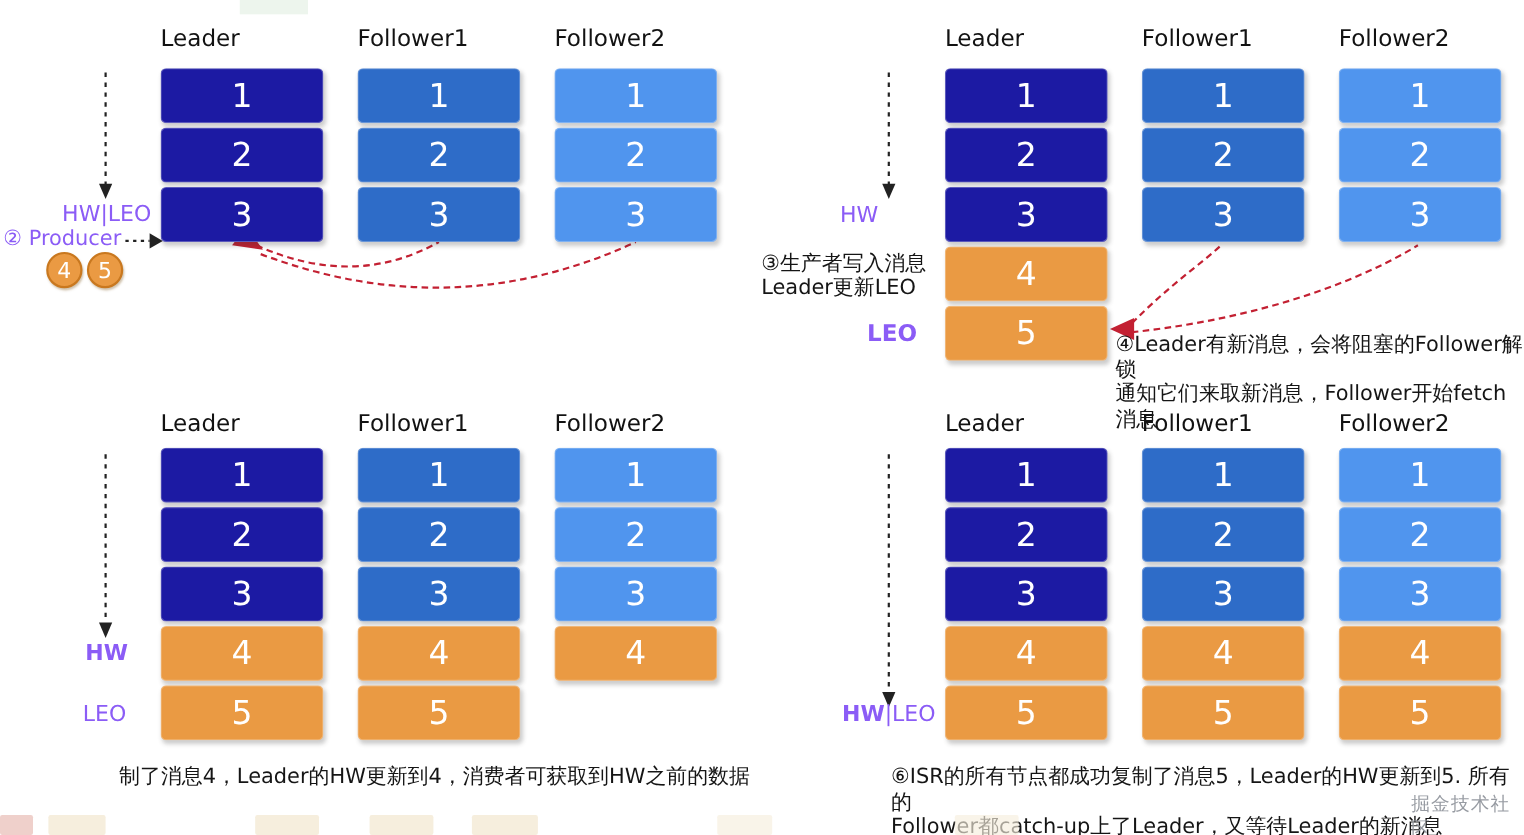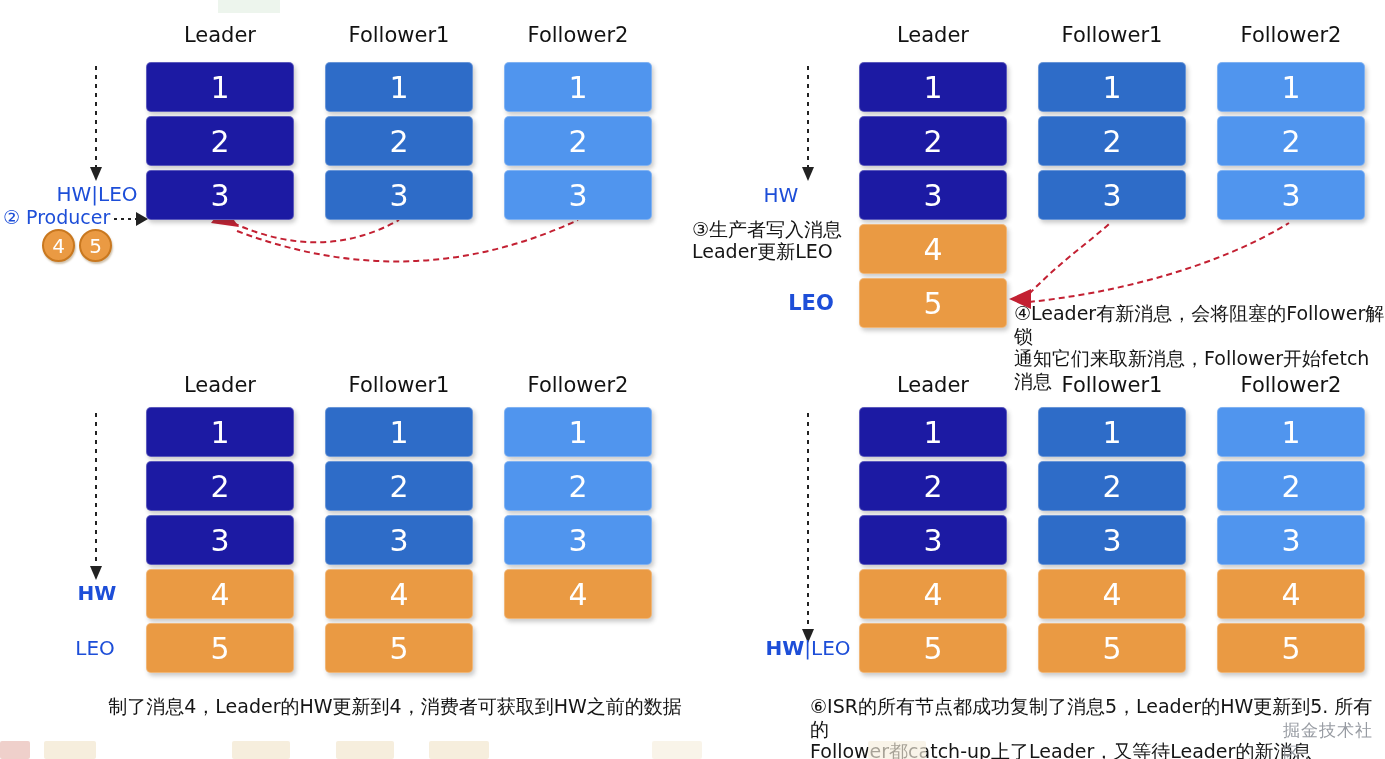--- a/index.html
+++ b/index.html
@@ -3,42 +3,42 @@
 <meta charset="utf-8">
 <style>
   html,body{margin:0;padding:0;background:#fff;}
   .stage{position:relative;width:1385px;height:759px;background:#ffffff;overflow:hidden;
          font-family:"DejaVu Sans","Liberation Sans",sans-serif;color:#111;}
   .overlay{position:absolute;left:0;top:0;width:1385px;height:759px;pointer-events:none;}
   .dk{stroke:#222;stroke-width:2;stroke-dasharray:4 5;fill:none;}
   .dk2{stroke:#222;stroke-width:2;stroke-dasharray:3 4;fill:none;}
   .rd{stroke:#C32032;stroke-width:2;stroke-dasharray:6 4;fill:none;}
 
-  .hdr{position:absolute;width:148px;text-align:center;font-size:21px;line-height:26px;color:#121212;}
+  .hdr{position:absolute;width:148px;font-size:21px;line-height:26px;color:#121212;}
   .ht{top:22px}.hb{top:372px}
   .hx0{left:146px}.hx1{left:325px}.hx2{left:504px}
   .hx3{left:859px}.hx4{left:1038px}.hx5{left:1217px}
 
   .stack{position:absolute;width:148px;}
   .st{top:62px}.sb{top:407px}
   .block{width:148px;height:50px;margin-bottom:4px;border-radius:5px;box-sizing:border-box;
          display:flex;align-items:center;justify-content:center;color:#fff;font-size:30px;
          border:1px solid rgba(255,255,255,.28);box-shadow:2px 3px 4px rgba(50,50,50,.25);}
 
-  .lbl{position:absolute;color:#1d4ed8;}
+  .lbl{position:absolute;color:#8b5cf6;}
   .hwleo0{left:36px;top:182px;width:122px;text-align:center;font-size:20px;}
   .producer{left:3px;top:206px;width:130px;font-size:19px;}
   .pending{position:absolute;left:42px;top:229px;display:flex;gap:4px;}
   .pcircle{width:33px;height:33px;border-radius:50%;background:#EA9A43;border:2px solid #C9781F;
            box-sizing:border-box;color:#fff;display:flex;align-items:center;justify-content:center;
            font-size:20px;box-shadow:1px 2px 2px rgba(120,80,20,.35);}
 
   .cap{position:absolute;font-size:19px;line-height:22.5px;color:#151515;}
   .cap0{left:150px;top:258px;width:545px;text-align:center;}
-  .note1{left:692px;top:218px;width:180px;font-size:19px;line-height:22px;}
+  .note1{left:692px;top:228px;width:180px;font-size:19px;line-height:22px;}
   .hw1{left:752px;top:183px;width:58px;text-align:center;font-size:20px;}
   .leo1{left:781px;top:291px;width:60px;text-align:center;font-size:21px;font-weight:bold;}
   .cap1{left:1014px;top:302px;width:372px;text-align:left;}
   .hw2{left:66px;top:581px;width:62px;text-align:center;font-size:20px;font-weight:bold;}
   .leo2{left:64px;top:636px;width:62px;text-align:center;font-size:20px;}
   .cap2{left:95px;top:695px;width:600px;text-align:center;}
   .hwleo3{left:754px;top:636px;width:108px;text-align:center;font-size:20px;}
   .hwleo3 b{font-weight:bold;}
   .cap3{left:810px;top:695px;width:578px;text-align:left;}
   .wm{position:absolute;left:1283px;top:719px;font-size:17px;color:rgba(145,150,157,.95);letter-spacing:1px;}

